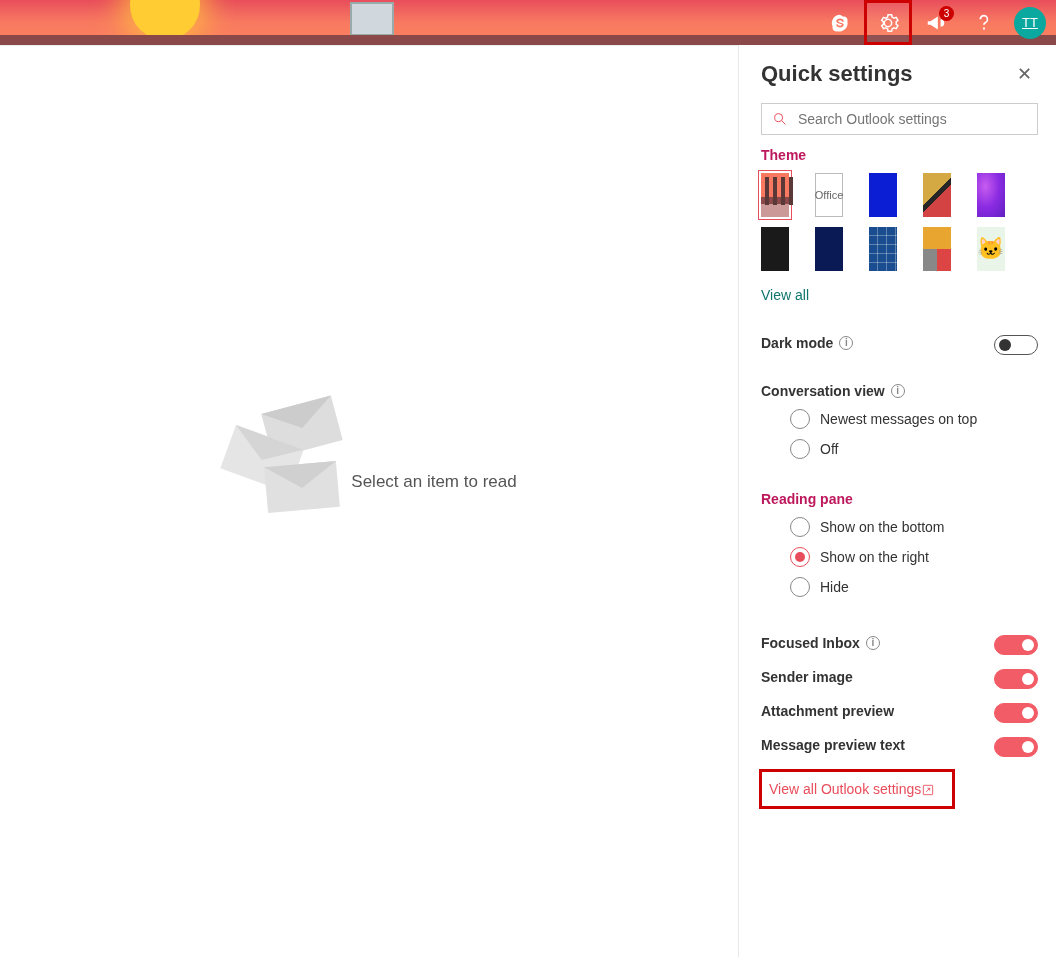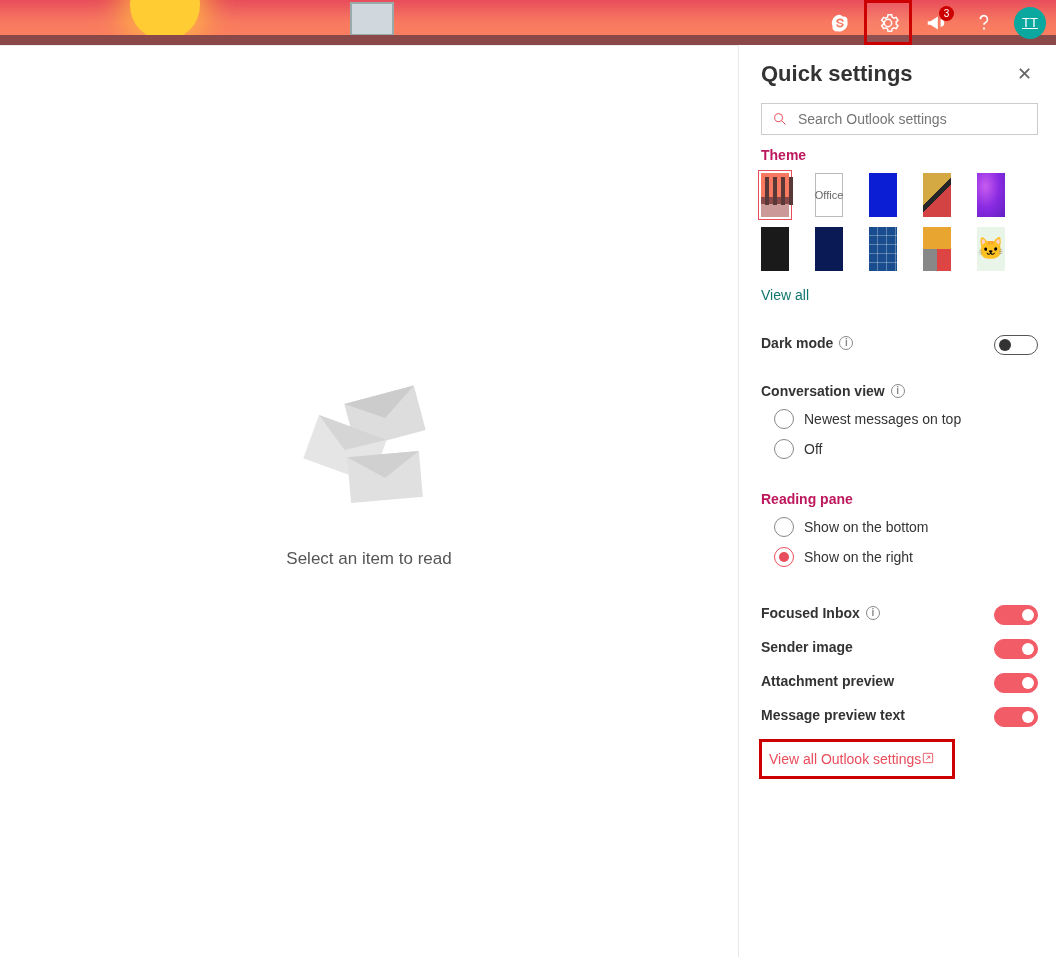--- a/index.html
+++ b/index.html
@@ -13,21 +13,21 @@
 .lifeguard::before { content:""; position:absolute; left:10px; top:2px; width:40px; height:30px; background:#d0d8dd; border:2px solid #9aa; }
 .header-icons { display:flex; align-items:center; gap:0; z-index:2; }
 .hicon { width:48px; height:45px; display:flex; align-items:center; justify-content:center; cursor:pointer; position:relative; }
 .hicon svg { width:22px; height:22px; fill:#fff; }
 .hicon.gear-h { outline:3px solid #c00; outline-offset:-3px; background:rgba(255,255,255,.05); }
 .badge { position:absolute; top:6px; right:6px; background:#c00; color:#fff; font-size:10px; width:15px; height:15px; border-radius:50%; display:flex; align-items:center; justify-content:center; }
 .avatar { width:32px; height:32px; border-radius:50%; background:#0aa89e; color:#fff; display:flex; align-items:center; justify-content:center; font-size:13px; cursor:pointer; margin-left:6px;text-decoration:underline; }
 
 
 .main { display:flex; height:912px; }
-.reading { flex:1; border-top:1px solid #eee; margin-top:40px; display:flex; flex-direction:column; align-items:center; justify-content:center; color:#666; position:relative; top:-40px; }
+.reading { flex:1; border-top:1px solid #eee; margin-top:40px; display:flex; flex-direction:row; align-items:center; justify-content:center; color:#666; position:relative; top:-40px; }
 .envelopes { position:relative; width:130px; height:110px; margin-bottom:45px; }
 .env { position:absolute; width:72px; height:46px; background:#ddd; }
 .env::before { content:""; position:absolute; left:0; top:0; border-left:36px solid transparent; border-right:36px solid transparent; border-top:24px solid #ccc; }
 .e1 { left:45px; top:0; transform:rotate(-15deg); }
 .e2 { left:5px; top:32px; transform:rotate(20deg); background:#e5e5e5; }
 .e2::before { border-top-color:#d5d5d5; }
 .e3 { left:45px; top:60px; transform:rotate(-5deg); background:#e0e0e0; }
 .e3::before { border-top-color:#d0d0d0; }
 .reading-text { font-size:17px; color:#555; }
 
@@ -63,27 +63,27 @@
 
 
 .row { display:flex; justify-content:space-between; align-items:flex-start; margin:14px 0; }
 .row-label { font-weight:600; font-size:14px; display:flex; align-items:center; }
 .toggle { width:44px; height:20px; border-radius:10px; background:#fff; border:1px solid #555; position:relative; cursor:pointer; }
 .toggle::after { content:""; position:absolute; width:12px; height:12px; border-radius:50%; background:#333; top:3px; left:4px; transition:.2s; }
 .toggle.on { background:#f25c66; border-color:#f25c66; }
 .toggle.on::after { background:#fff; left:27px; }
 
 
-.radio-row { display:flex; align-items:center; gap:10px; margin:10px 0; cursor:pointer;padding-left:13px; }
+.radio-row { display:flex; align-items:center; gap:10px; margin:10px 16px; cursor:pointer;padding-left:13px; }
 .radio { width:20px; height:20px; border:1px solid #888; border-radius:50%; display:flex; align-items:center; justify-content:center; flex-shrink:0; }
 .radio.sel { border-color:#e84d5b; }
 .radio.sel::after { content:""; width:10px; height:10px; background:#e84d5b; border-radius:50%; }
 .radio-label { font-size:14px; color:#333; }
 
-.footer-link { display:flex; align-items:flex-start; color:#e84d5b; font-size:14px; cursor:pointer; padding:10px 8px; margin-top:6px; outline:3px solid #c00; outline-offset:-1px; width:fit-content; padding-right:18px; }
+.footer-link { display:flex; align-items:flex-end; color:#e84d5b; font-size:14px; cursor:pointer; padding:10px 8px; margin-top:6px; outline:3px solid #c00; outline-offset:-1px; width:fit-content; padding-right:18px; }
 .footer-link svg { width:14px; height:14px; fill:none; stroke:#e84d5b; stroke-width:1.5; }
 
 .sep { height:14px; }
 </style>
 </head>
 <body>
 
 <div class="header">
   <div class="lifeguard"></div>
   <div class="header-icons">
@@ -176,20 +176,24 @@
     <div class="sep"></div>
     <div class="row-label section-label">Reading pane</div>
     <div class="radio-row">
         <div class="radio"></div>
         <span class="radio-label">Show on the bottom</span>
       </div>
     <div class="radio-row">
         <div class="radio sel"></div>
         <span class="radio-label">Show on the right</span>
       </div>
+    <div class="radio-row">
+        <div class="radio"></div>
+        <span class="radio-label">Hide</span>
+      </div>
 
     <div class="sep"></div>
     <div class="row">
         <div class="row-label">
           <span>Focused Inbox</span>
           <span class="info-icon">i</span>
         </div>
         <div class="toggle on"></div>
       </div>
     <div class="row">

